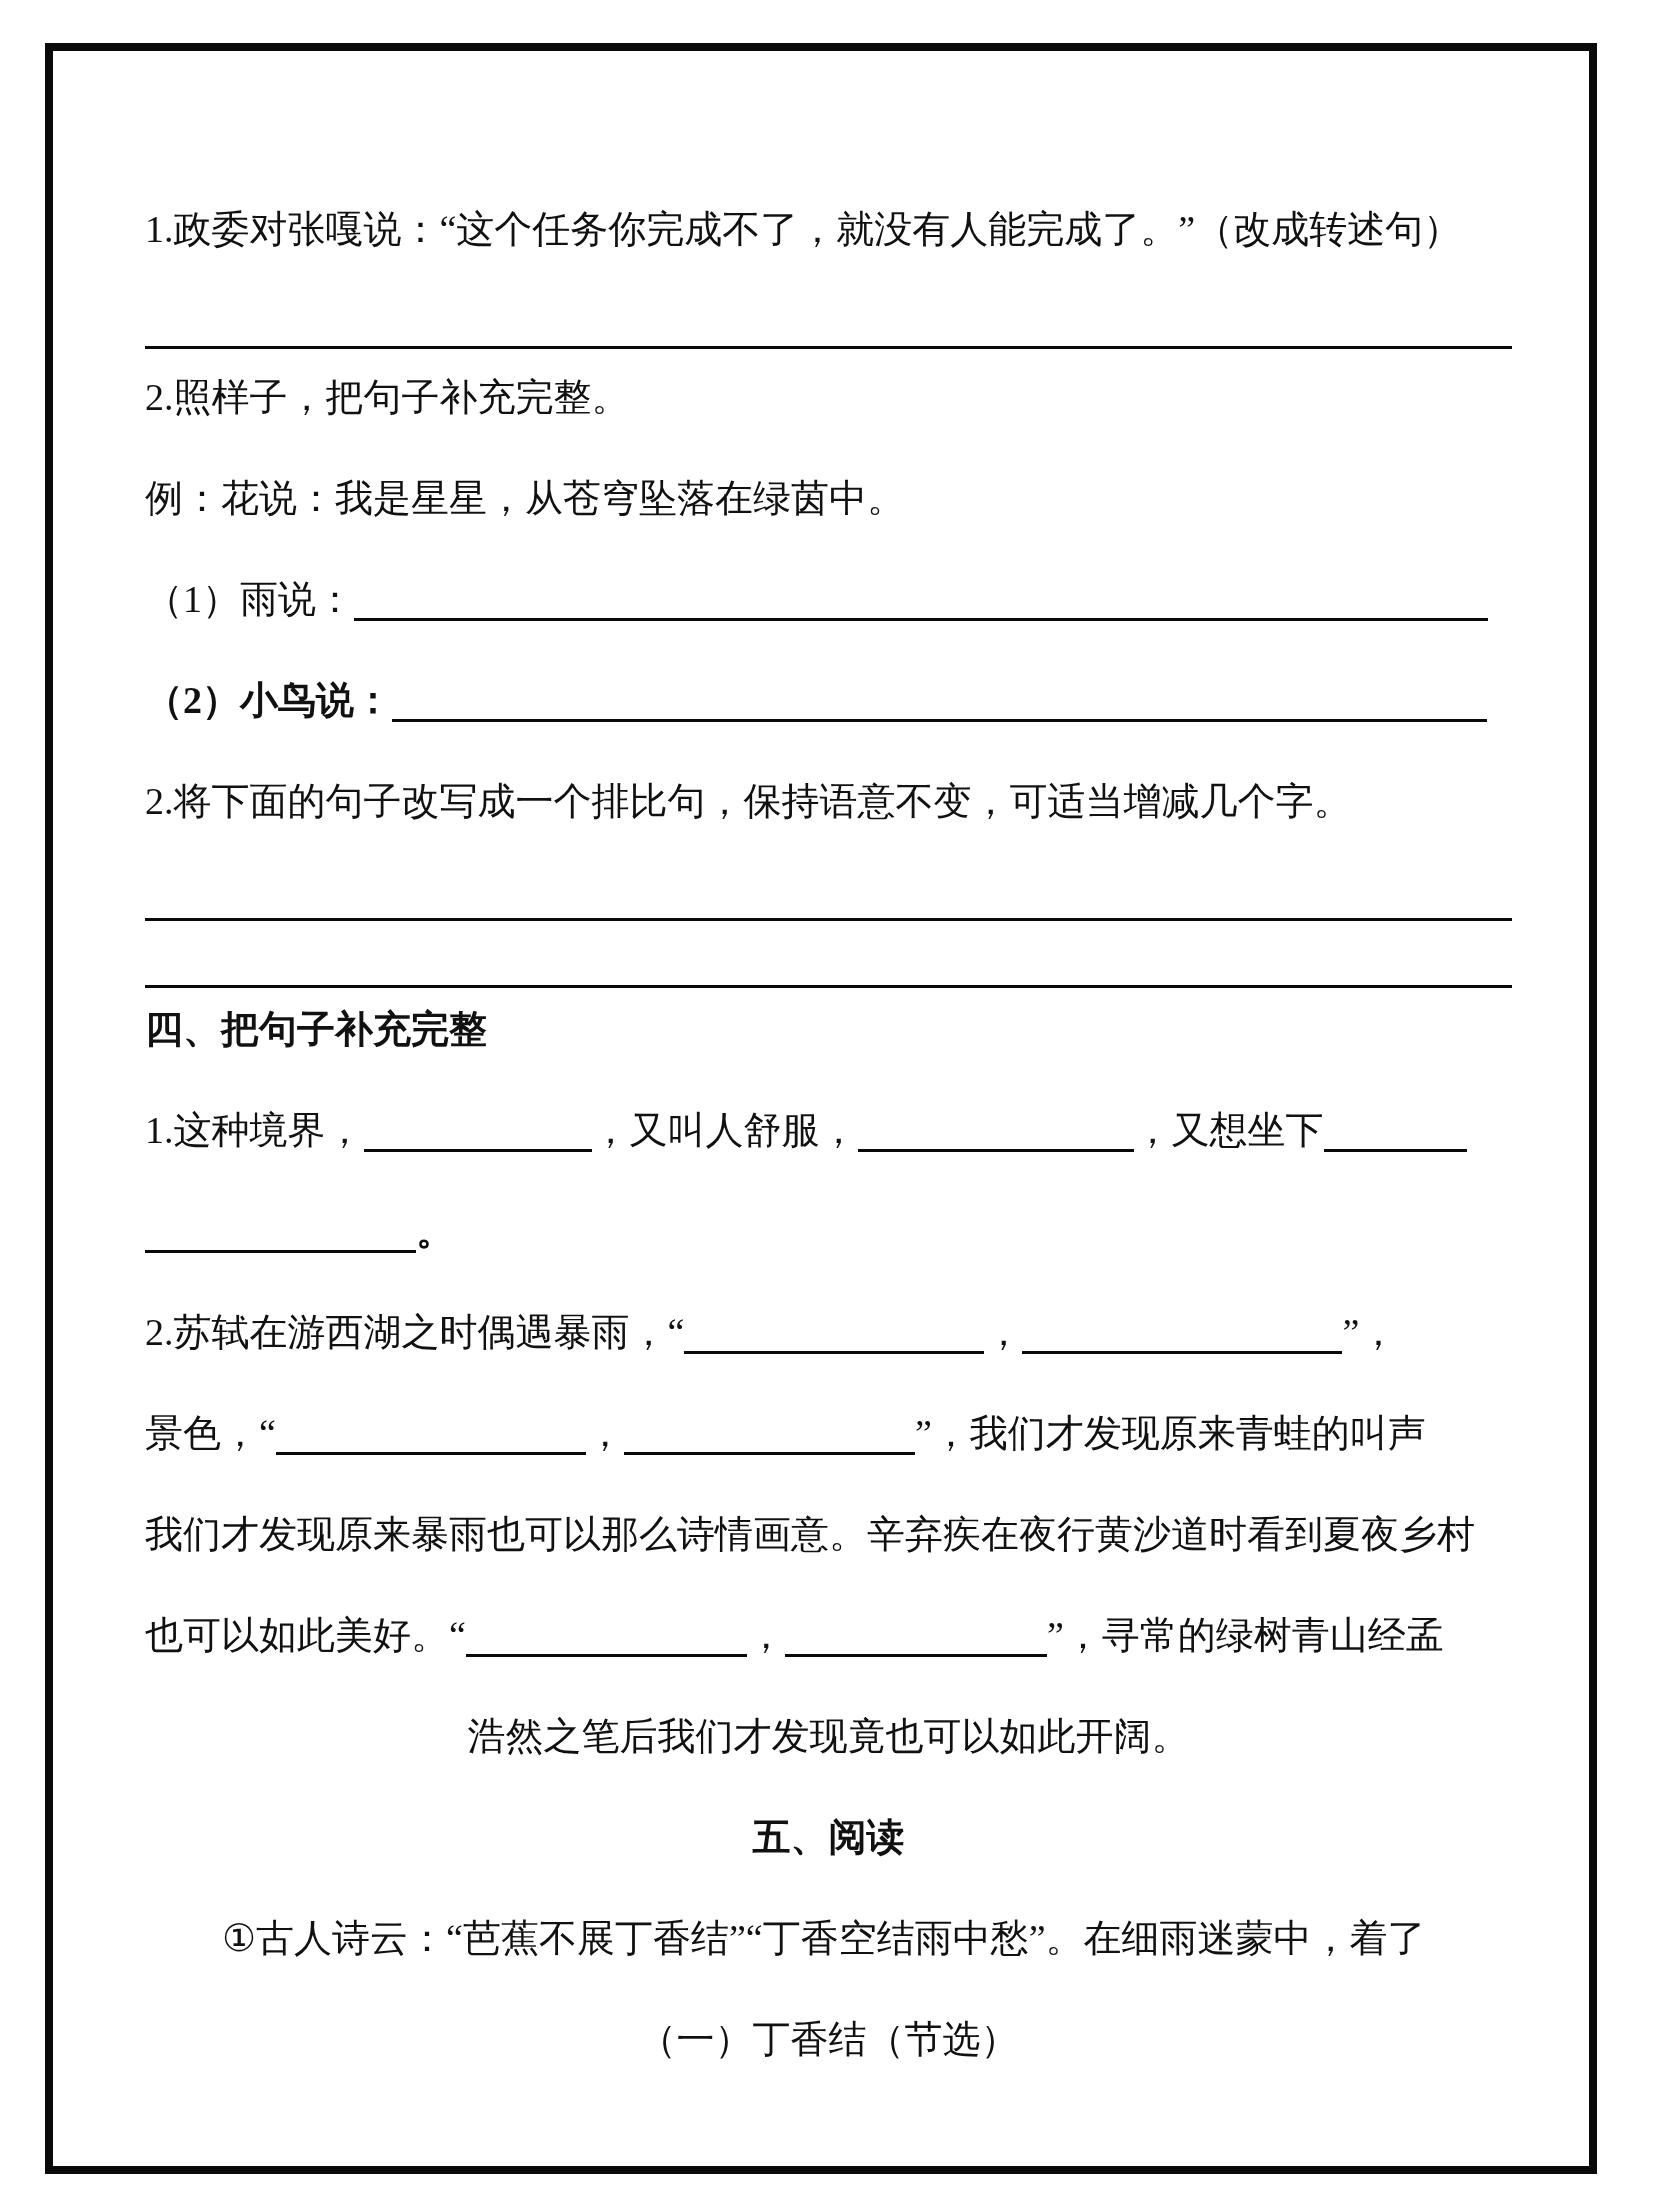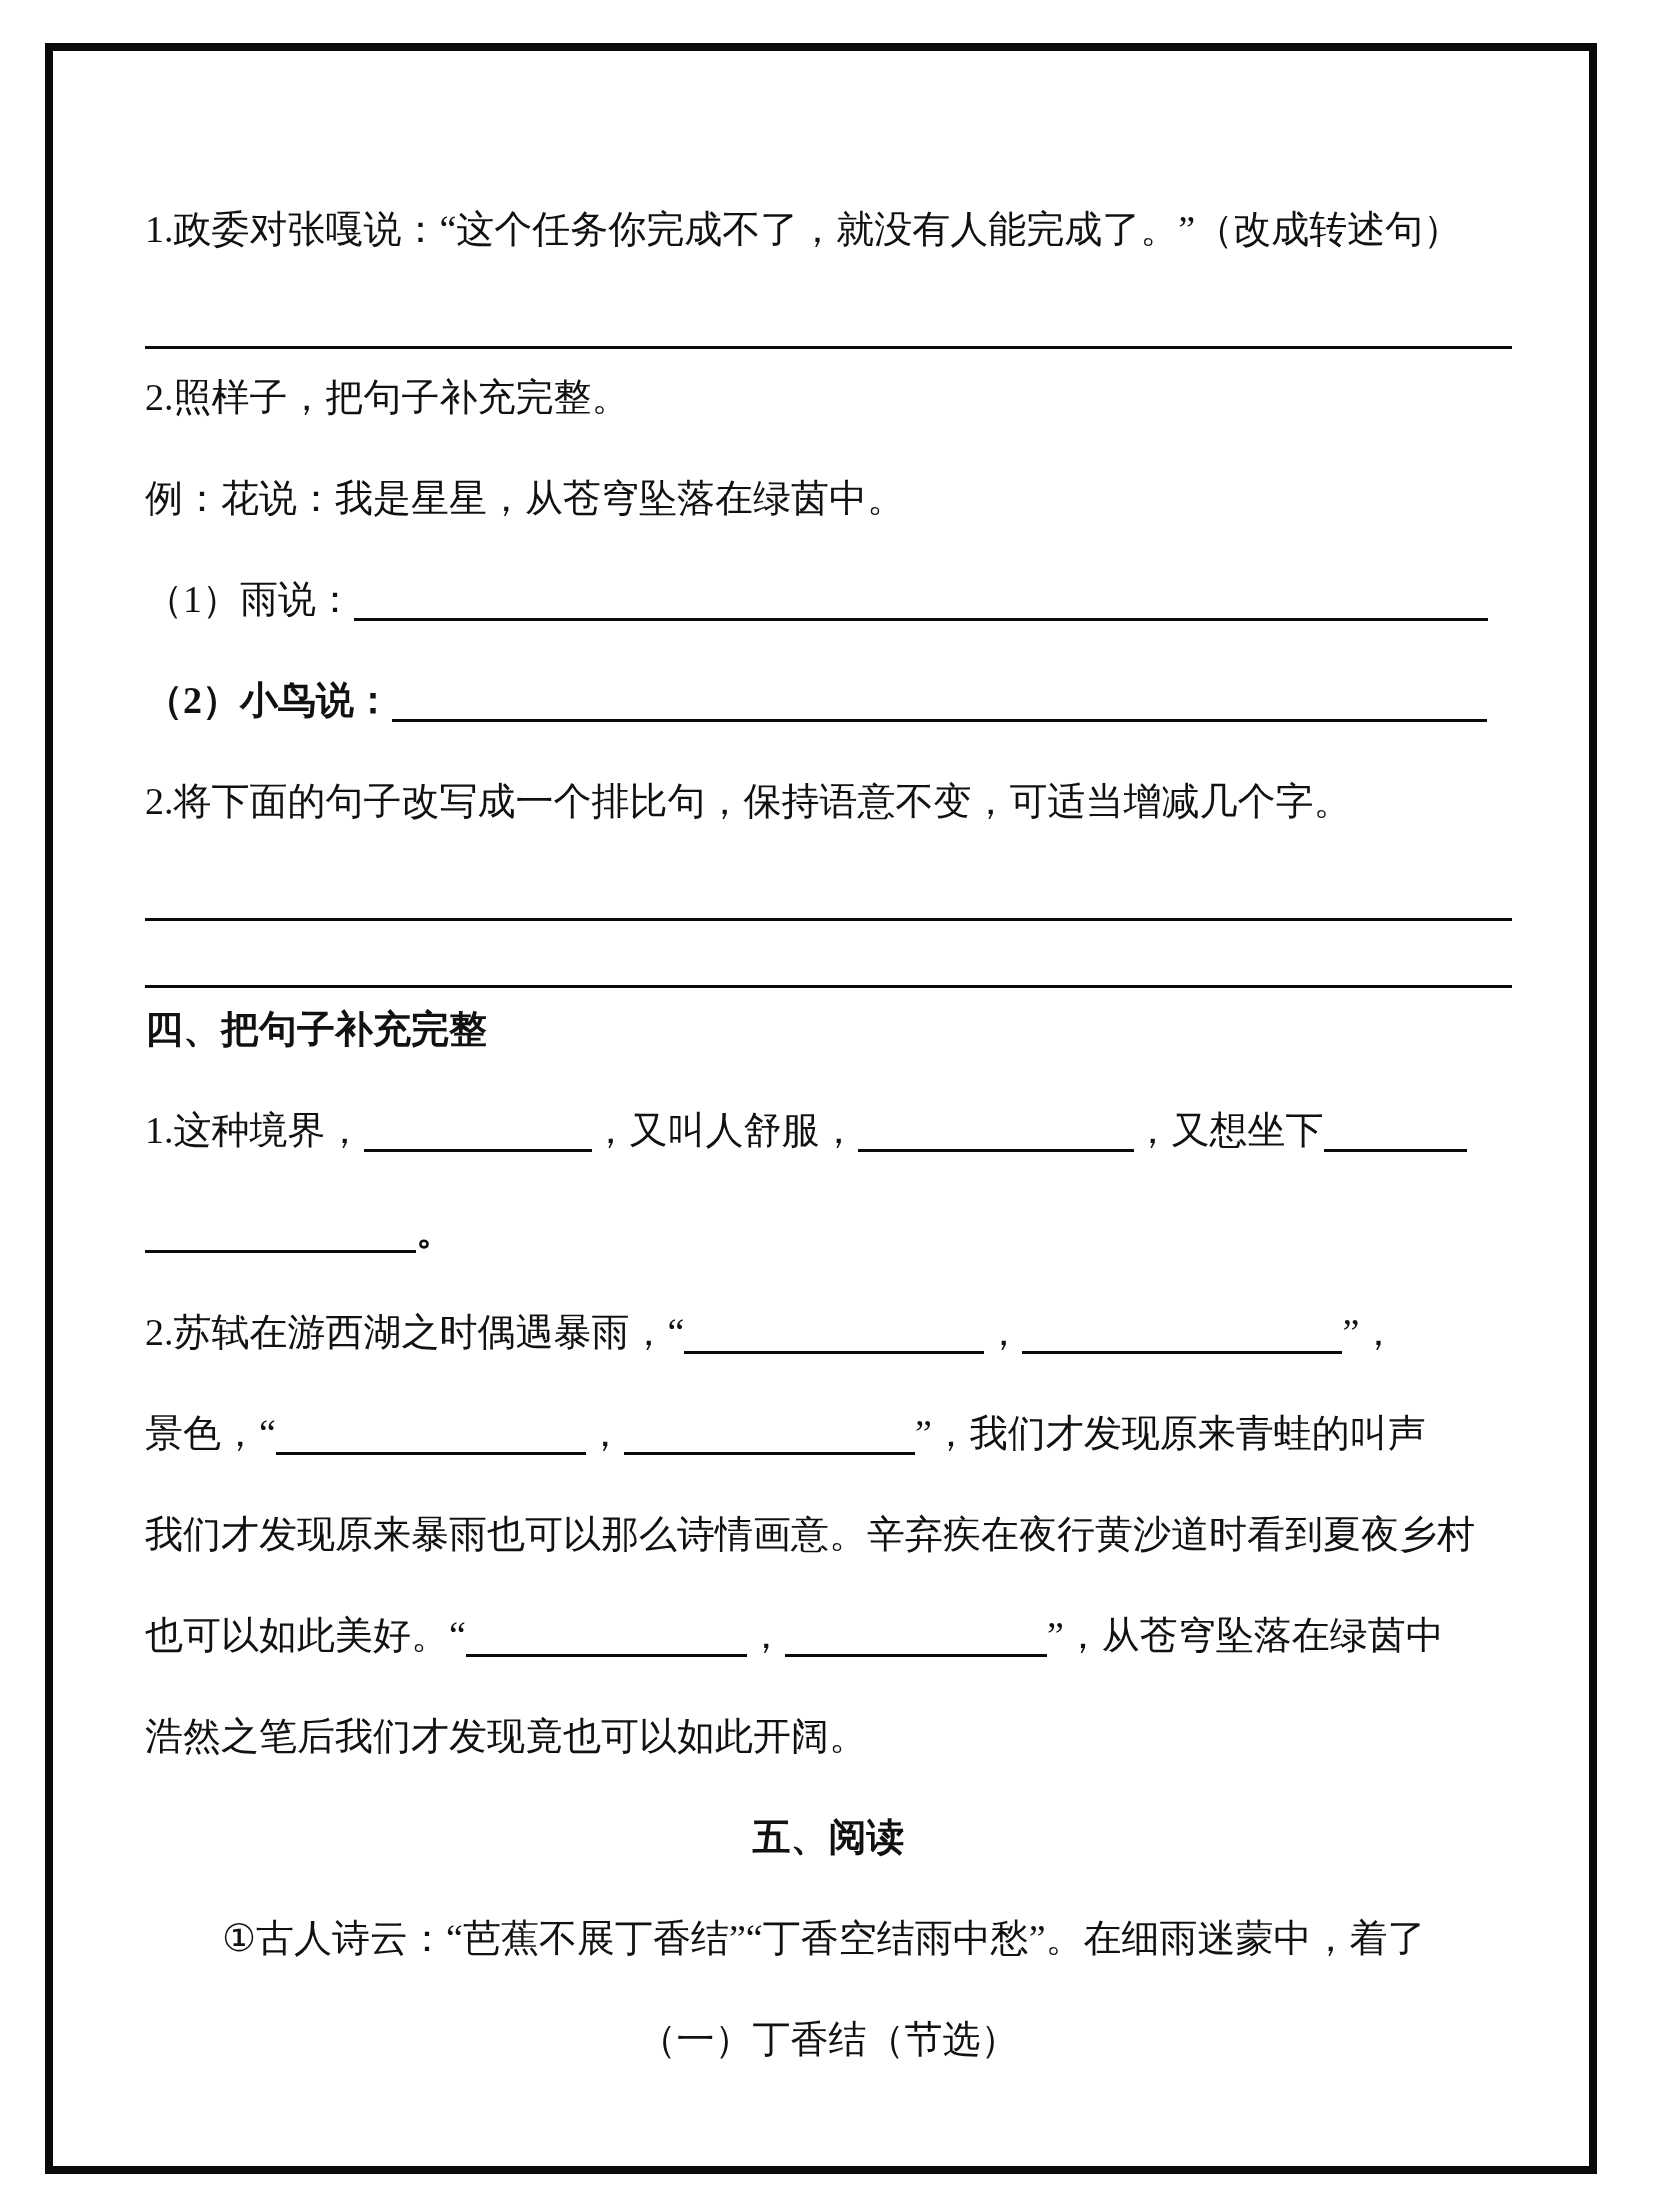--- a/index.html
+++ b/index.html
@@ -26,21 +26,21 @@
     display:inline-block;border-bottom:3.4px solid #0a0a0a;
     vertical-align:-8.7px;height:0;
   }
   .answer-line{
     height:47px;border-bottom:3.4px solid #0a0a0a;width:100%;
   }
   .answer-line.gap{margin-top:17.4px;}
   .mt15{margin-top:7.3px;font-weight:bold;}
   .mt20{margin-top:9.7px;}
   .mt35{margin-top:17px;}
-  .mt60{margin-top:29px;}
+  .mt60{margin-top:29px;text-align:center;}
   .w296{width:143px;}
   .w470{width:228px;}
   .w540{width:262px;}
   .w560{width:271px;}
   .w570{width:276px;}
   .w580{width:281px;}
   .w600{width:291px;}
   .w620{width:300px;}
   .w640{width:310px;}
   .w660{width:320px;}
@@ -77,21 +77,21 @@
   <p class="row"><span>1.这种境界，</span><span class="blank w470"></span><span>，又叫人舒服，</span><span class="blank w570"></span><span>，又想坐下</span><span class="blank w296"></span></p>
 
   <p class="row mt15"><span class="blank w560"></span><span>。</span></p>
 
   <p class="row"><span>2.苏轼在游西湖之时偶遇暴雨，“</span><span class="blank w620"></span><span>，</span><span class="blank w660"></span><span>”，</span></p>
 
   <p class="row"><span>景色，“</span><span class="blank w640"></span><span>，</span><span class="blank w600"></span><span>”，我们才发现原来青蛙的叫声</span></p>
 
   <p class="row"><span>我们才发现原来暴雨也可以那么诗情画意。辛弃疾在夜行黄沙道时看到夏夜乡村</span></p>
 
-  <p class="row"><span>也可以如此美好。“</span><span class="blank w580"></span><span>，</span><span class="blank w540"></span><span>”，从苍穹坠落在绿茵中</span></p>
+  <p class="row"><span>也可以如此美好。“</span><span class="blank w580"></span><span>，</span><span class="blank w540"></span><span>”，寻常的绿树青山经孟</span></p>
 
   <p class="row mt60"><span>浩然之笔后我们才发现竟也可以如此开阔。</span></p>
 
   <h2 class="row bold" style="margin:0;font-size:38px;text-align:center;"><span>五、阅读</span></h2>
 
   <p class="row indent"><span>①古人诗云：“芭蕉不展丁香结”“丁香空结雨中愁”。在细雨迷蒙中，着了</span></p>
 
   <p class="row center"><span>（一）丁香结（节选）</span></p>
 
 </main>

